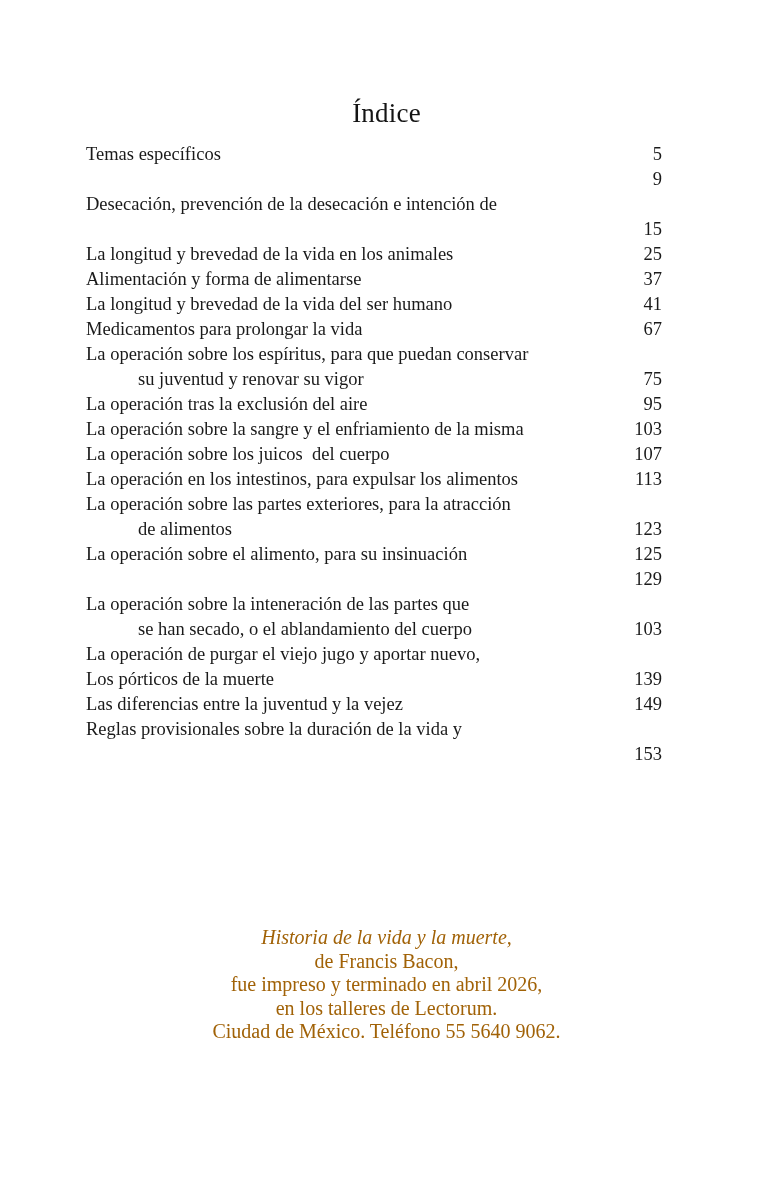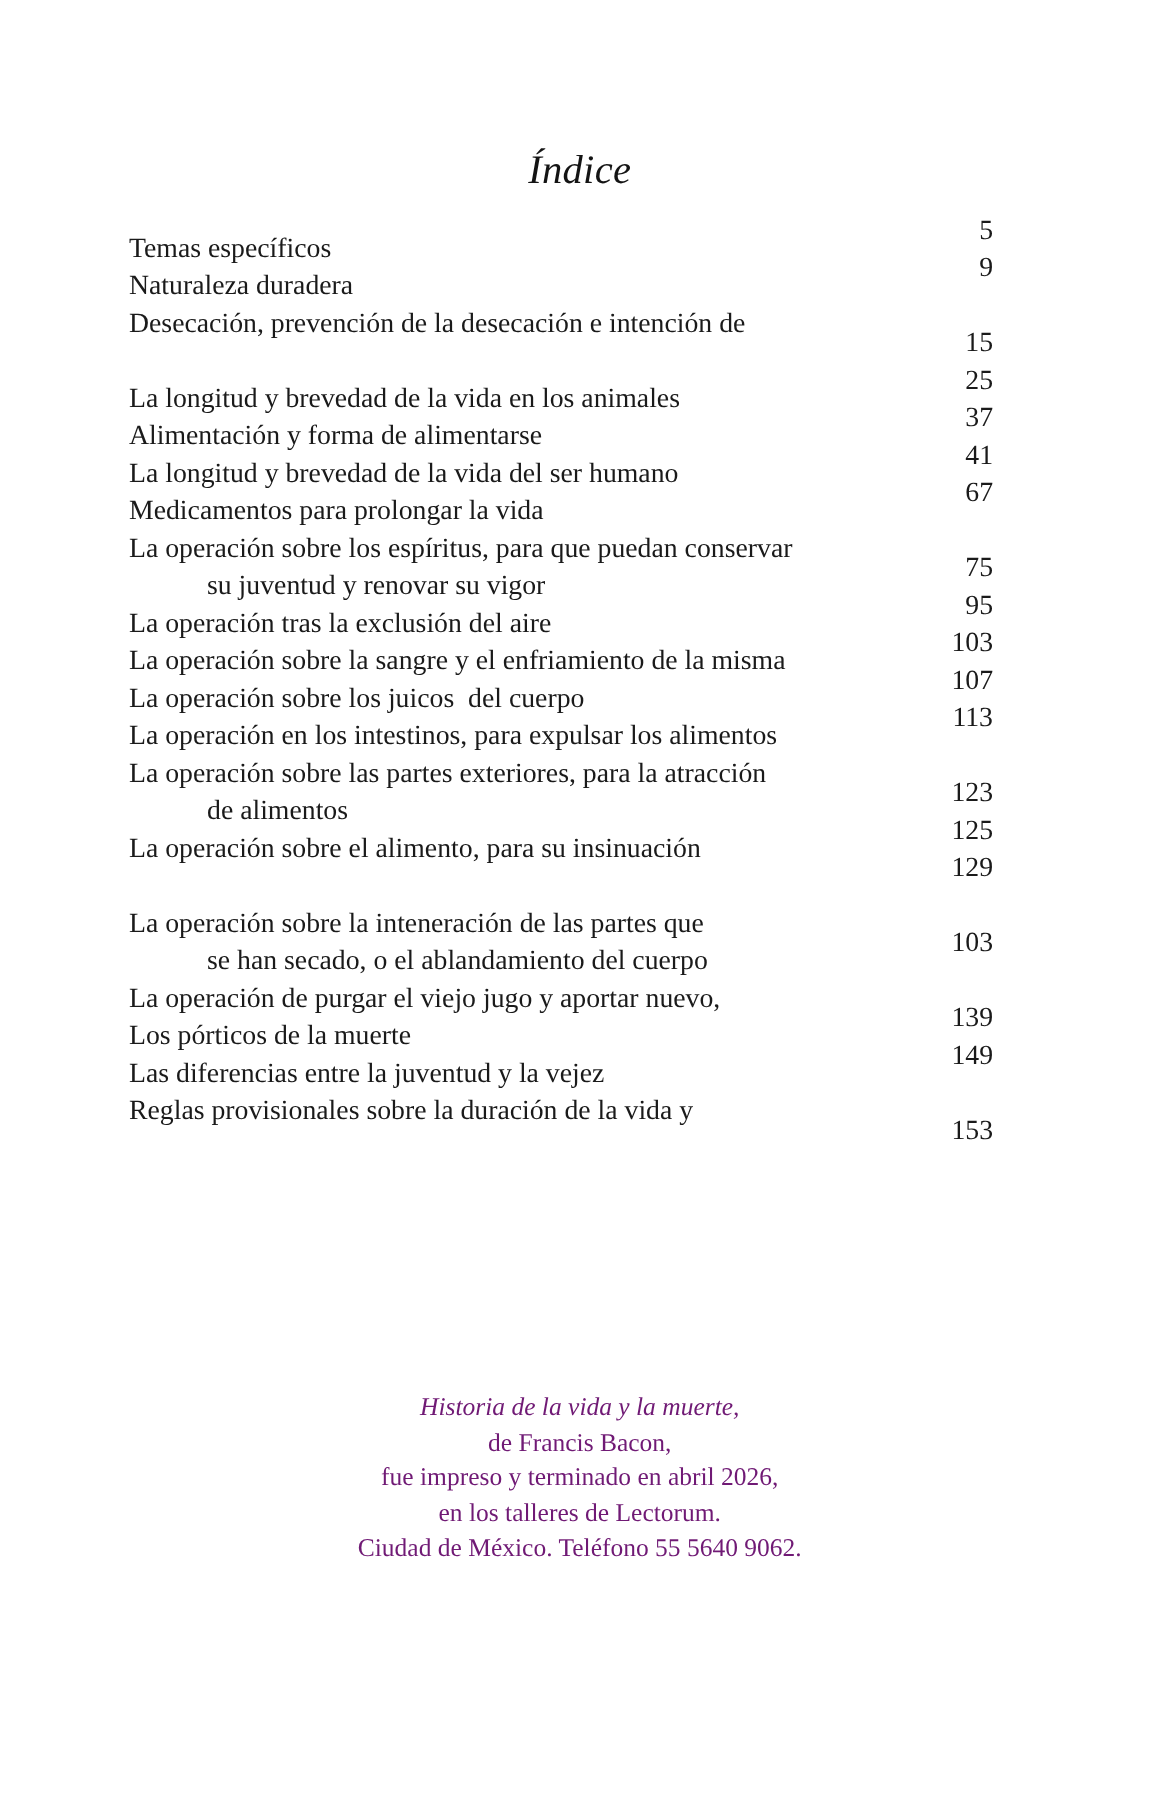--- a/index.html
+++ b/index.html
@@ -31,21 +31,20 @@
     position: absolute;
     top: 96px;
     left: 0;
     width: 773px;
     text-align: center;
     font-size: 27px;
     line-height: 34px;
     font-weight: 400;
     letter-spacing: 0.2px;
     color: #141414;
-    font-style: italic;
   }
 
   
   .toc-list {
     position: absolute;
     top: 142px;
     left: 86px;
     width: 576px;   
   }
 
@@ -60,21 +59,20 @@
     width: 100%;
     height: 25px;
     line-height: 25px;
     font-size: 18.5px;
     white-space: pre;
   }
 
   .toc-line .txt {
     display: inline-block;
     vertical-align: top;
-    margin-top: 12px;
   }
 
   .toc-line.cont .txt {
     padding-left: 52px;
   }
 
   .toc-line .pg {
     position: absolute;
     right: 0;
     top: 0;
@@ -89,43 +87,43 @@
   .colophon {
     position: absolute;
     top: 926px;
     left: 0;
     width: 773px;
     text-align: center;
   }
 
   .colophon-line {
     display: block;
-    font-size: 17px;
+    font-size: 20px;
     line-height: 23.5px;
-    color: #701a75;
+    color: #a16207;
     white-space: pre;
   }
 
   .colophon-line.italic {
     font-style: italic;
   }
 </style>
 </head>
 <body>
 
 <div class="page">
 
   <div class="toc-title">Índice</div>
 
   <div class="toc-list" id="toc-list">
       <div class="toc-entry">
         <div class="toc-line"><span class="txt">Temas específicos</span><span class="pg">5</span></div>
       </div>
       <div class="toc-entry">
-        <div class="toc-line"><span class="txt">Naturaleza duradera</span><span class="pg">9</span></div>
+        <div class="toc-line"><span class="pg">9</span></div>
       </div>
       <div class="toc-entry">
         <div class="toc-line"><span class="txt">Desecación, prevención de la desecación e intención de</span></div>
         <div class="toc-line cont"><span class="pg">15</span></div>
       </div>
       <div class="toc-entry">
         <div class="toc-line"><span class="txt">La longitud y brevedad de la vida en los animales</span><span class="pg">25</span></div>
       </div>
       <div class="toc-entry">
         <div class="toc-line"><span class="txt">Alimentación y forma de alimentarse</span><span class="pg">37</span></div>

